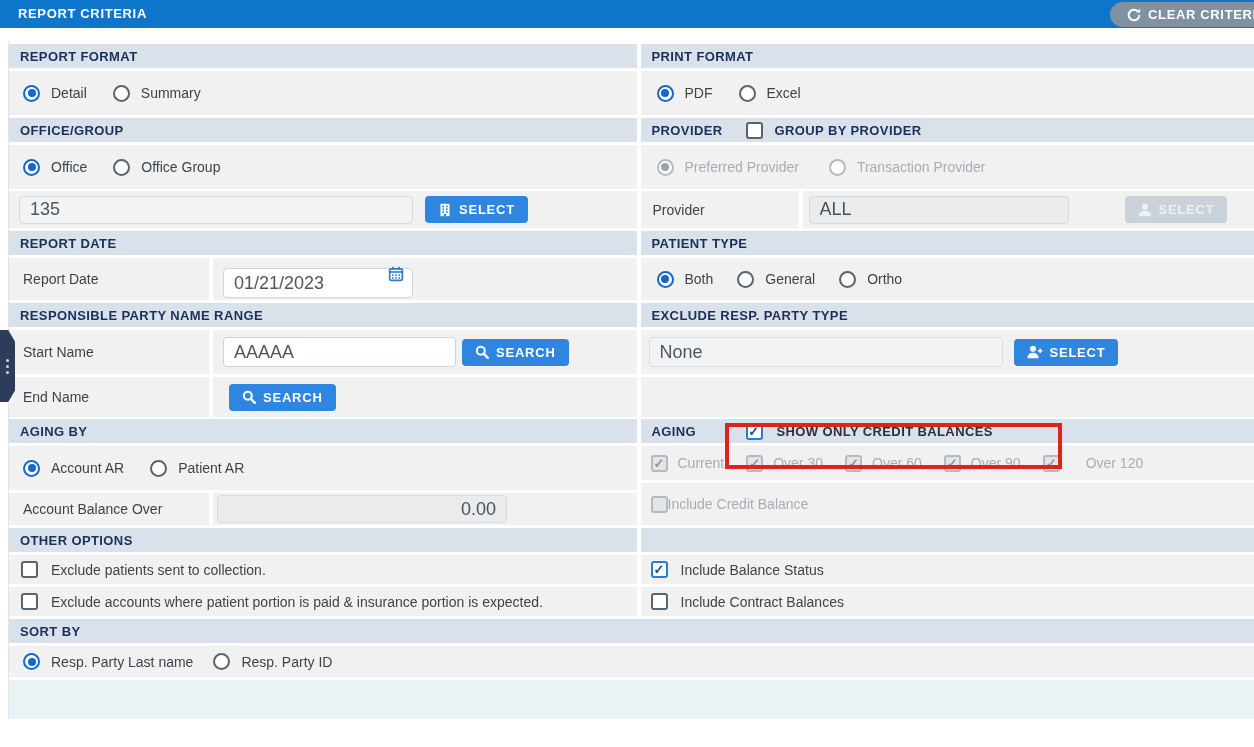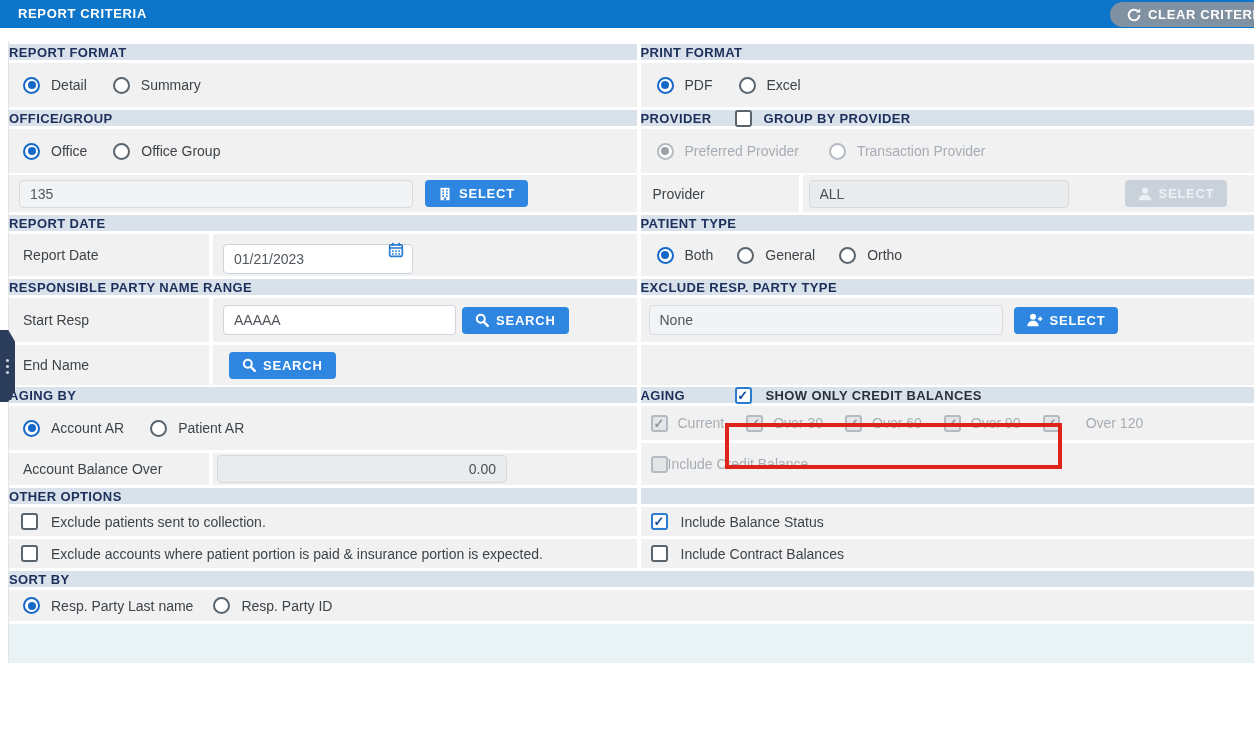--- a/index.html
+++ b/index.html
@@ -22,23 +22,23 @@
   }
   
   .panel { position:absolute; left:8px; top:41px; width:1246px; border-left:1px solid #e4e4e4; }
   .cols { display:flex; gap:4px; }
   .col { display:flex; flex-direction:column; }
   .col.left  { width:628px; }
   .col.right { width:614px; }
   .blk { margin-bottom:3px; flex-shrink:0; }
   .mb2 { margin-bottom:2px; }
   .hdr {
-    height:16px; background:#d9e1eb; color:#1c2e5a;
+    height:24px; background:#d9e1eb; color:#1c2e5a;
     font-size:13px; font-weight:700; letter-spacing:.03em;
-    display:flex; align-items:center; 
+    display:flex; align-items:center; padding-left:11px;
   }
   .hdr-title { width:94px; flex-shrink:0; }
   .row { background:#f1f1f2; display:flex; align-items:center; }
   .h44{height:44px}.h42{height:42px}.h40{height:40px}.h37{height:37px}
   .h34{height:34px}.h32{height:32px}.h31{height:31px}.h29{height:29px}
   .pl10{padding-left:10px}.pl12{padding-left:12px}.pl14{padding-left:14px}.pl16{padding-left:16px}
   .split { background:transparent; gap:4px; }
   .split > .lab { width:200px; height:100%; background:#f1f1f2; display:flex; align-items:center; padding-left:14px; }
   .split > .lab.narrow { width:158px; padding-left:12px; }
   .split > .rest { flex:1; height:100%; background:#f1f1f2; display:flex; align-items:center; padding-left:10px; }
@@ -65,21 +65,21 @@
   .btn {
     height:27px; padding:0 13px; border-radius:4px; background:#2e86e0; border:none;
     color:#fff; font-family:inherit; font-weight:700; font-size:13px; letter-spacing:.06em;
     display:inline-flex; align-items:center; gap:7px; cursor:pointer; flex-shrink:0;
   }
   .btn.dis { background:#c9d1da; color:#edf0f4; cursor:default; }
   .ic { display:block; }
   
   .inp {
     height:28px; border:1px solid #d7dade; border-radius:4px; background:#f2f3f4;
-    padding:0 10px; font-size:14px; color:#50565c; font-family:inherit; outline:none;
+    padding:0 10px; font-size:18px; color:#50565c; font-family:inherit; outline:none;
   }
   .inp.white { background:#fff; border-color:#ccd4dc; height:30px; }
   .inp.dis { background:#e9ebed; color:#4b5157; }
   .inp.right { text-align:right; }
   .datewrap { position:relative; margin-left:0; }
   .datewrap .cal { position:absolute; right:9px; top:6px; cursor:pointer; }
   
   .fullw { width:1246px; }
   .filler { height:39px; background:#e9f2f4; }
   
@@ -193,21 +193,21 @@
               </svg>
           </span>
         </div>
       </div>
 
       <div class="hdr blk">
           <span>RESPONSIBLE PARTY NAME RANGE</span>
         </div>
       <div class="row h44 split blk">
         <div class="lab">
-            <span class="txt">Start Resp</span>
+            <span class="txt">Start Name</span>
           </div>
         <div class="rest">
           <input class="inp white" style="width: 233px;" value="AAAAA">
           <button class="btn" style="margin-left:6px;">
             <svg class="ic" width="14" height="14" viewBox="0 0 14 14">
                 <circle cx="5.8" cy="5.8" r="4" fill="none" stroke="#fff" stroke-width="2"></circle>
                 <line x1="8.9" y1="8.9" x2="12.8" y2="12.8" stroke="#fff" stroke-width="2.4" stroke-linecap="round"></line>
               </svg>
             <span>SEARCH</span>
           </button>

